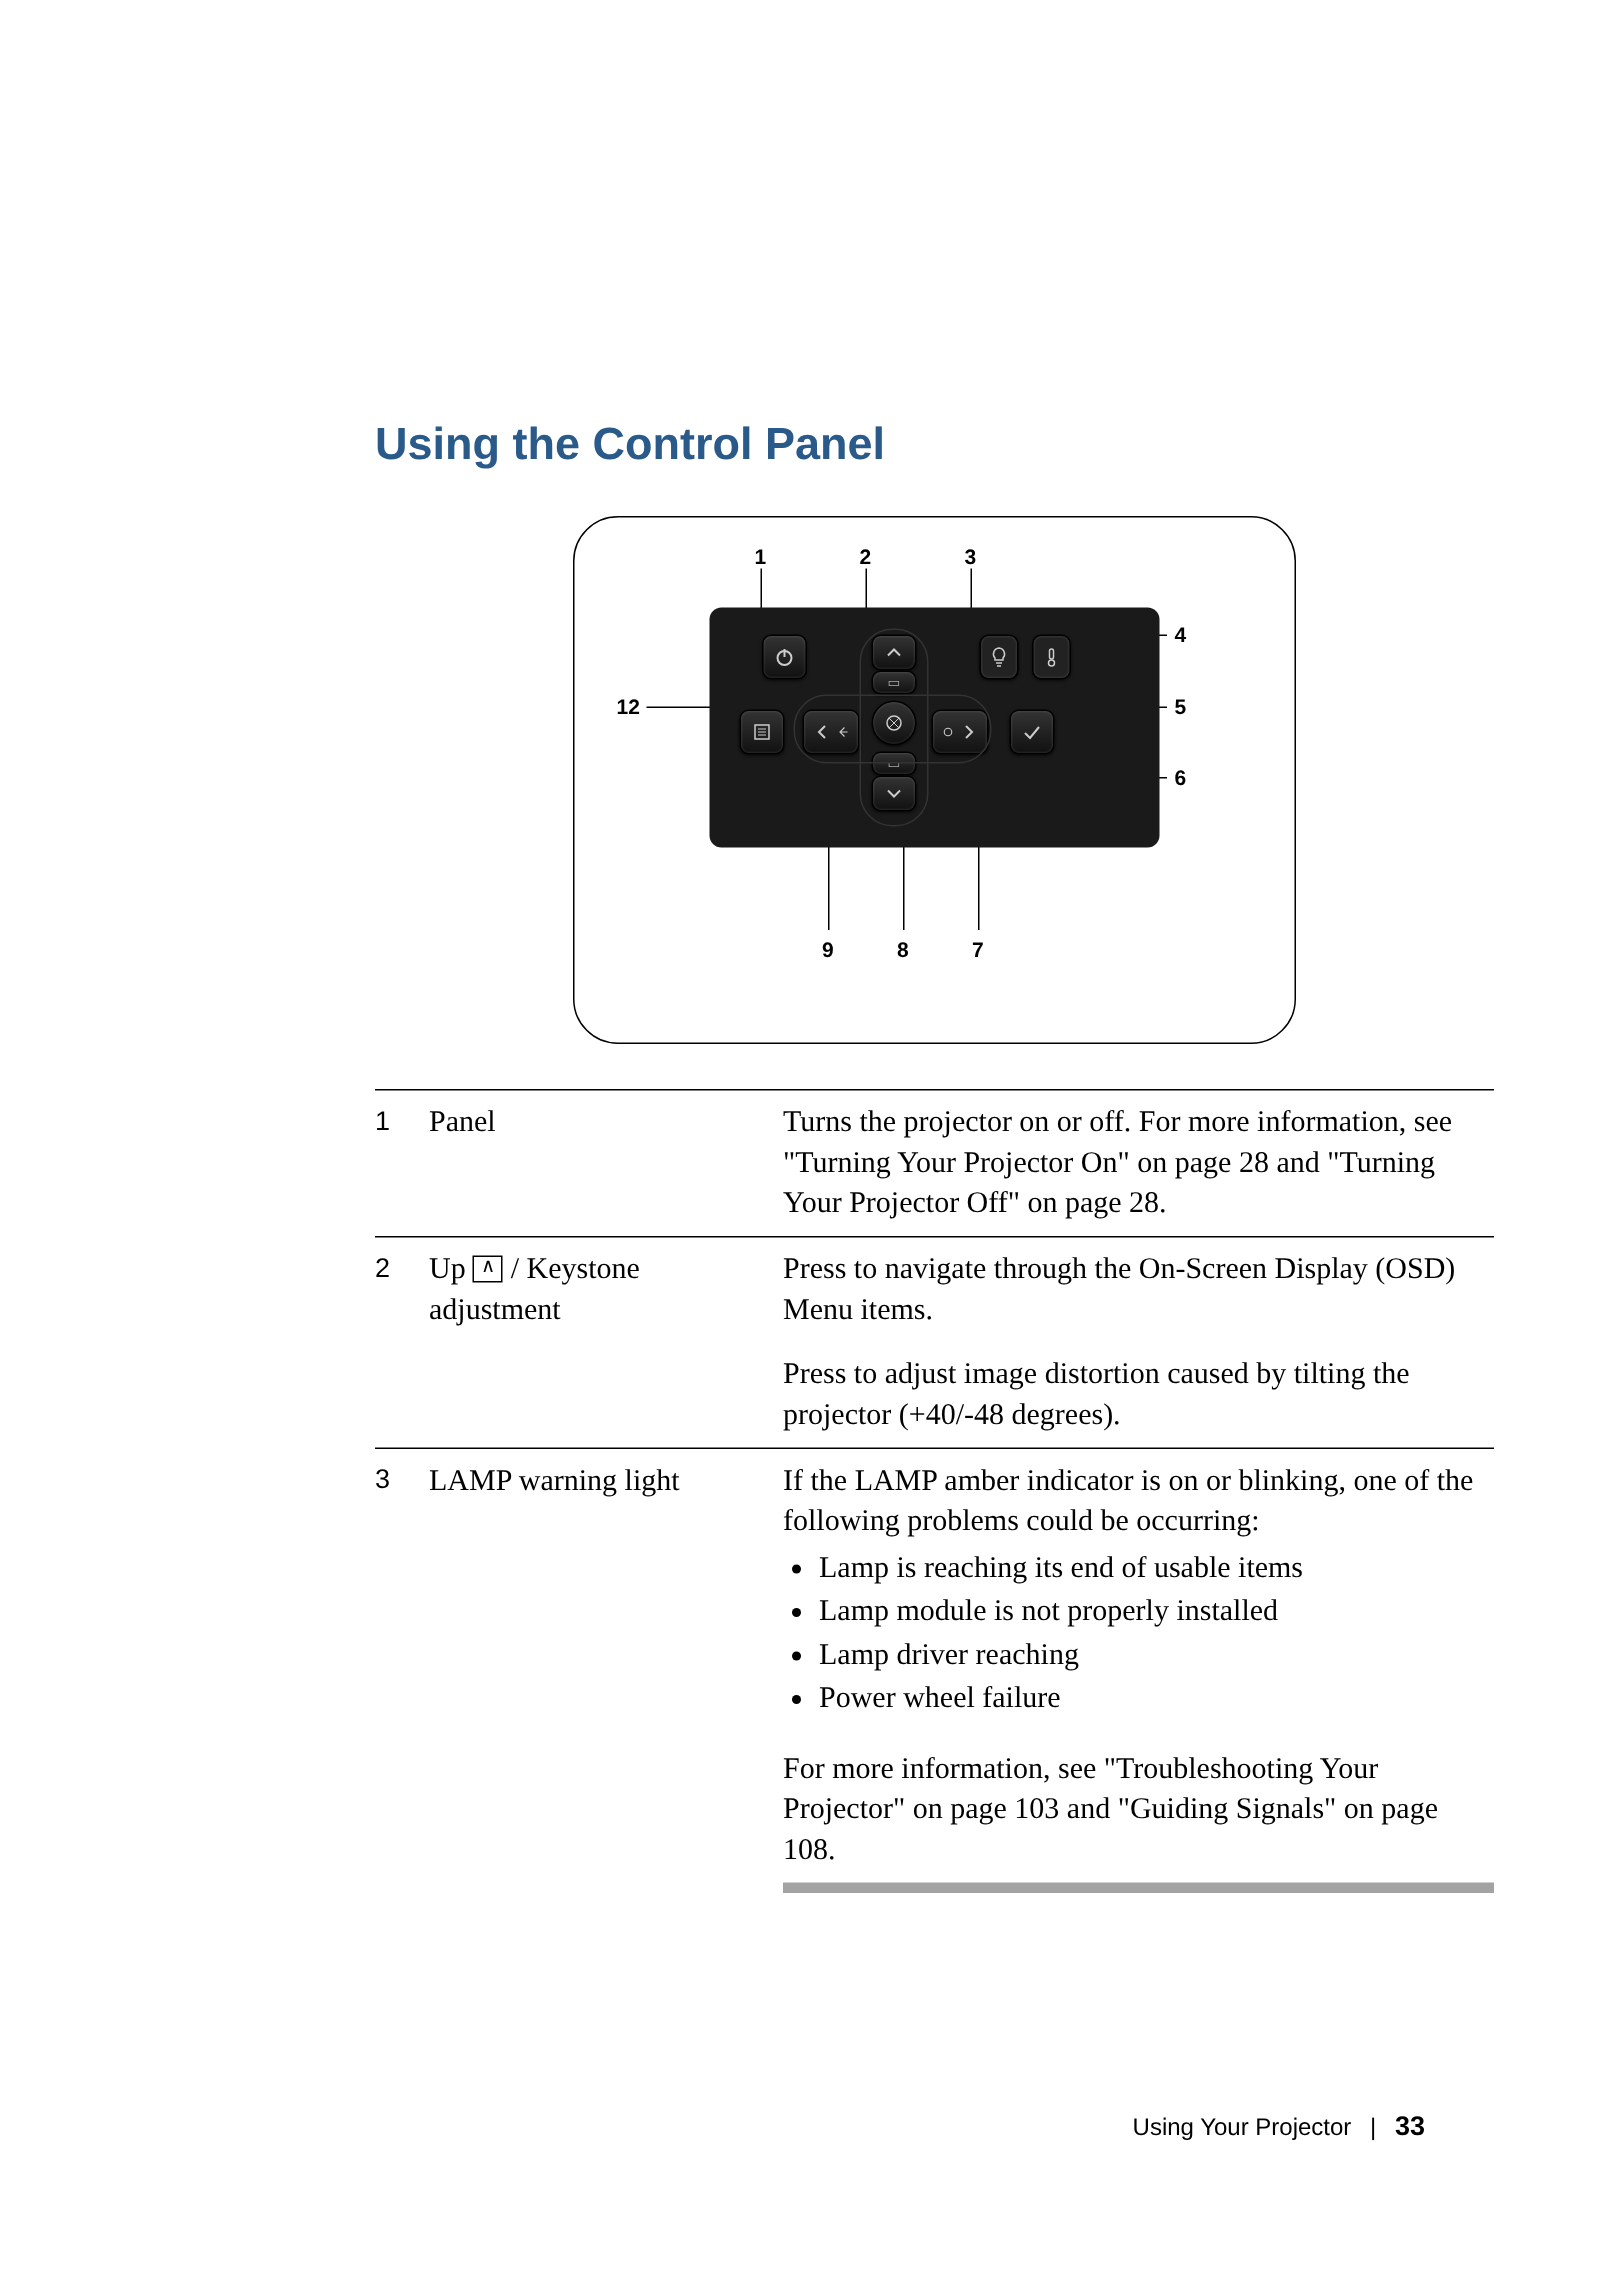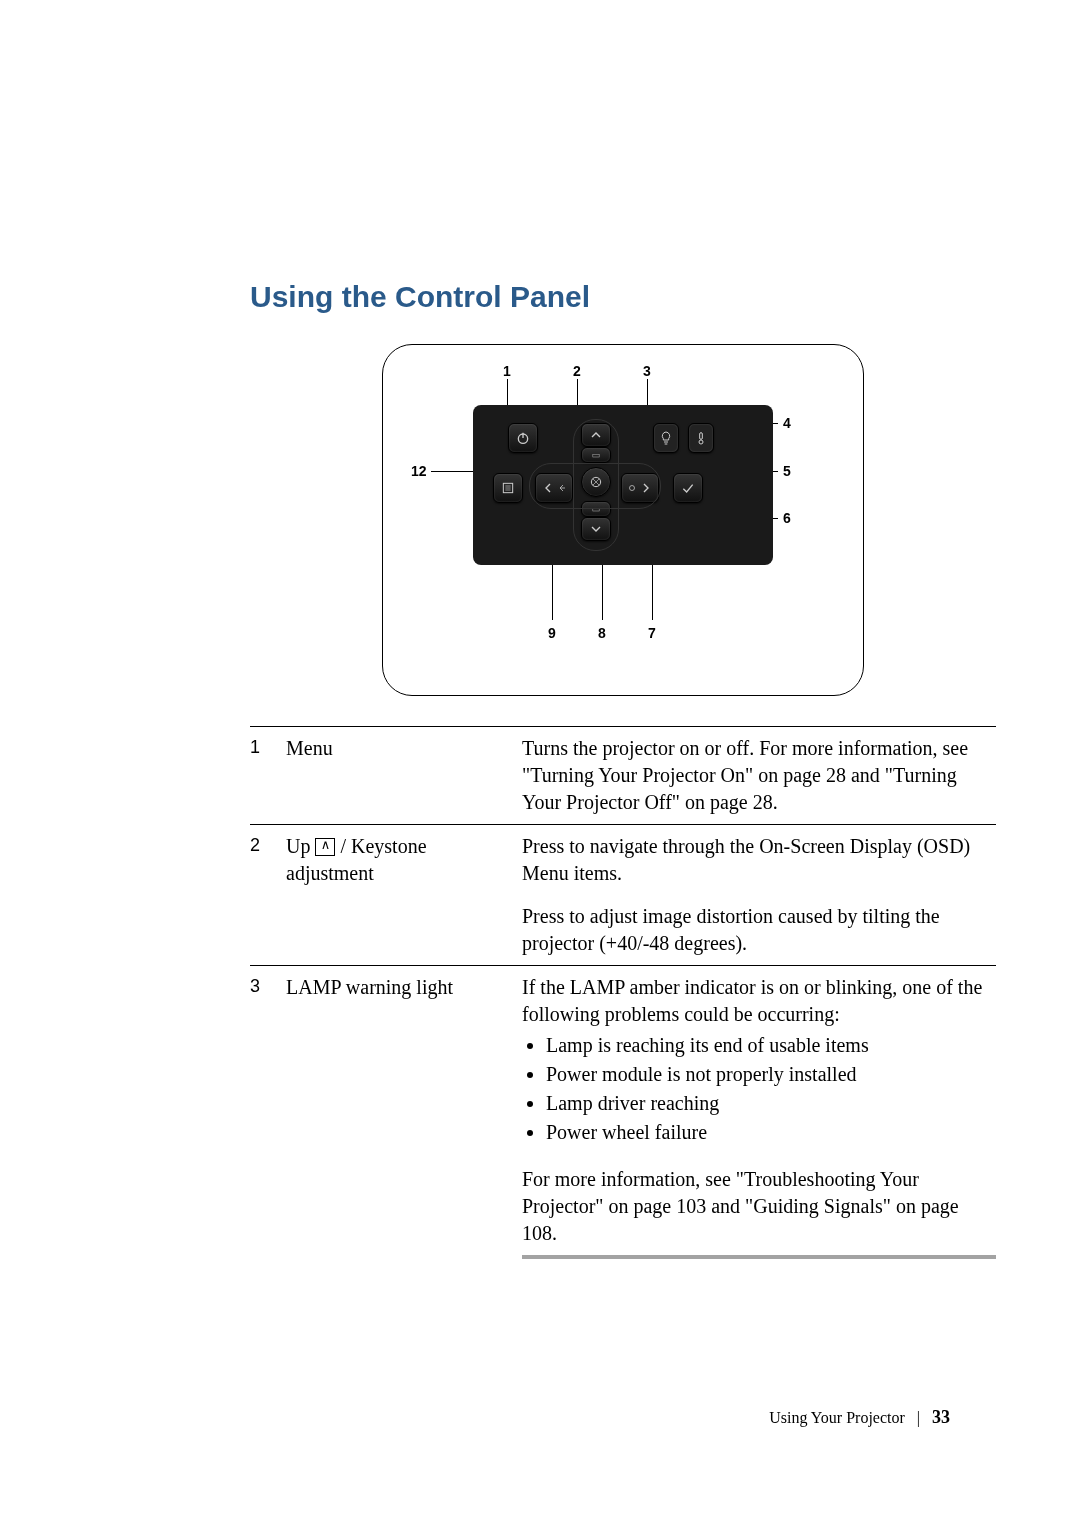--- a/index.html
+++ b/index.html
@@ -71,21 +71,21 @@
     border-top: 1px solid #000;
   }
   .table td {
     vertical-align: top;
     padding: 8px 6px 8px 0;
   }
   .table tr.sep td {
     border-top: 1px solid #000;
   }
   .table tr.last td {
-    border-bottom: 4px solid #a3a3a3;
+    border-bottom: 7px solid #a3a3a3;
   }
   .col-num {
     width: 30px;
     font-family: Arial, sans-serif;
     font-size: 18px;
   }
   .col-label {
     width: 230px;
   }
   .col-desc {
@@ -94,21 +94,21 @@
     margin: 4px 0 4px 0;
     padding-left: 24px;
   }
   ul.bullets li {
     margin: 2px 0;
   }
   .footer {
     position: absolute;
     bottom: 100px;
     right: 130px;
-    font-family: Liberation Serif, serif;
+    font-family: Liberation Sans, sans-serif;
     font-size: 16px;
   }
   .footer .sep {
     margin: 0 8px;
   }
   .footer .pg {
     font-weight: bold;
     font-size: 18px;
   }
   .up-icon {
@@ -237,41 +237,41 @@
 
       <div style="position:absolute; left:56px; top:58px; width:130px; height:44px; border:1px solid #333; border-radius:22px; pointer-events:none;"></div>
       <div style="position:absolute; left:100px; top:14px; width:44px; height:130px; border:1px solid #333; border-radius:22px; pointer-events:none;"></div>
     </div>
   </div>
 
   <table class="table">
     <tbody>
         <tr class="top-row sep">
       <td class="col-num">1</td>
-      <td class="col-label">Menu</td>
+      <td class="col-label">Panel</td>
       <td class="col-desc">Turns the projector on or off. For more information, see "Turning Your Projector On" on page 28 and "Turning Your Projector Off" on page 28.</td>
     </tr>
     <tr class="sep">
       <td class="col-num" rowspan="2">2</td>
       <td class="col-label" rowspan="2">
         <span>Up </span><span class="up-icon">∧</span><span> / Keystone adjustment</span>
       </td>
       <td class="col-desc">Press to navigate through the On-Screen Display (OSD) Menu items.</td>
     </tr>
     <tr>
       <td class="col-desc">Press to adjust image distortion caused by tilting the projector (+40/-48 degrees).</td>
     </tr>
     <tr class="sep">
       <td class="col-num" rowspan="2">3</td>
       <td class="col-label" rowspan="2">LAMP warning light</td>
       <td class="col-desc">
         <span>If the LAMP amber indicator is on or blinking, one of the following problems could be occurring:</span>
         <ul class="bullets">
           <li>Lamp is reaching its end of usable items</li>
-          <li>Power module is not properly installed</li>
+          <li>Lamp module is not properly installed</li>
           <li>Lamp driver reaching</li>
           <li>Power wheel failure</li>
         </ul>
       </td>
     </tr>
     <tr class="last">
       <td class="col-desc">For more information, see "Troubleshooting Your Projector" on page 103 and "Guiding Signals" on page 108.</td>
     </tr>
   </tbody>
     </table>

